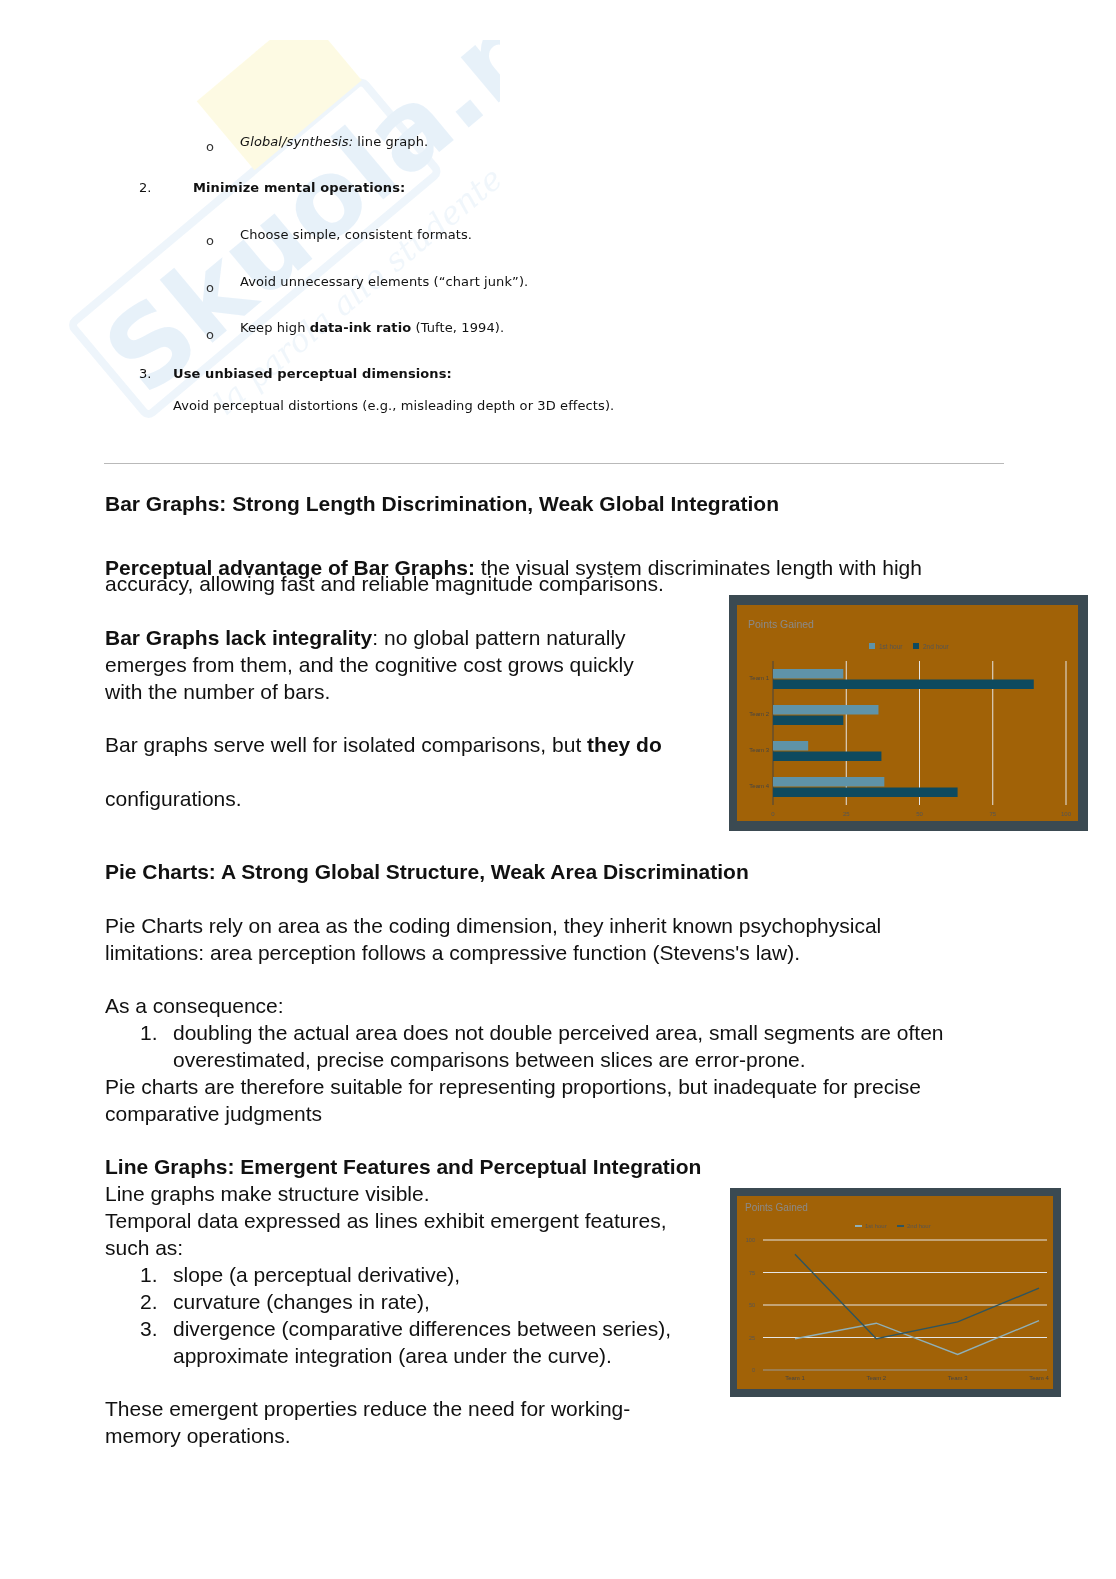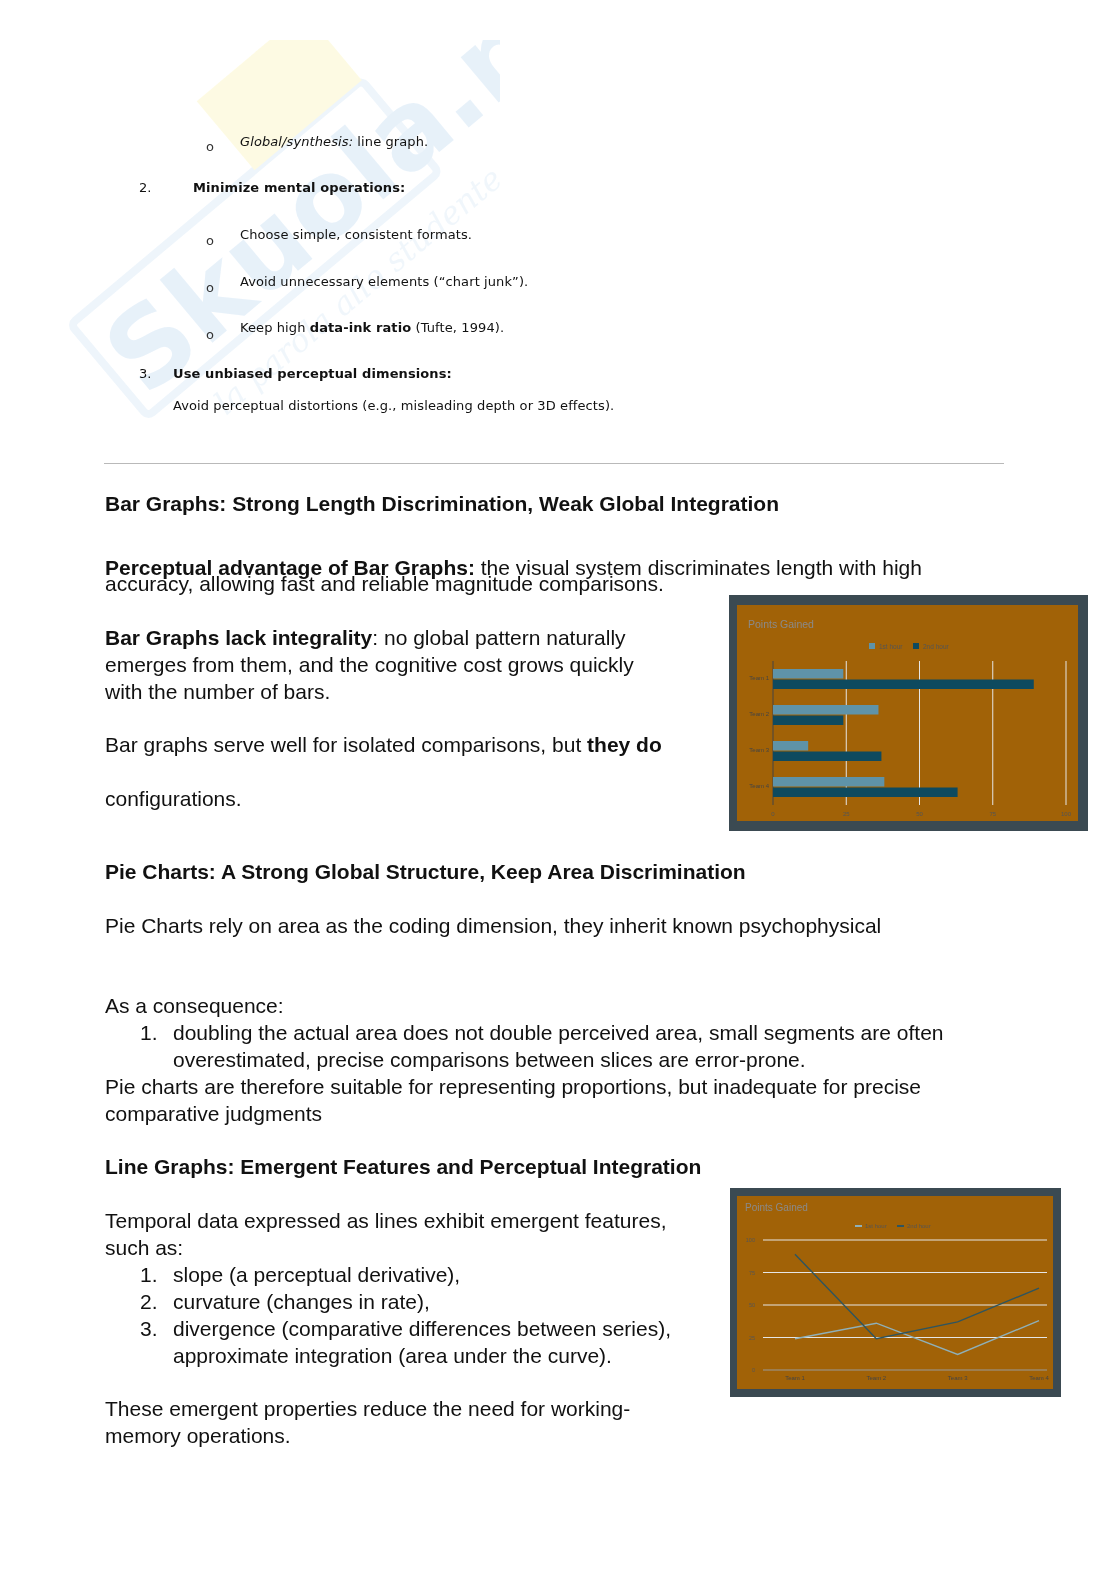--- a/index.html
+++ b/index.html
@@ -115,30 +115,32 @@
           <text x="32" y="147" text-anchor="end" font-family="Liberation Sans, sans-serif" font-size="6" fill="#444">Team 3</text>
           <rect x="36" y="136" width="35.16" height="9.5" fill="#5f93a8"></rect>
           <rect x="36" y="146.5" width="108.41" height="9.5" fill="#0e4a5f"></rect>
           <text x="32" y="183" text-anchor="end" font-family="Liberation Sans, sans-serif" font-size="6" fill="#444">Team 4</text>
           <rect x="36" y="172" width="111.34" height="9.5" fill="#5f93a8"></rect>
           <rect x="36" y="182.5" width="184.59" height="9.5" fill="#0e4a5f"></rect>
         </svg>
     </div>
   </div>
 
-  <div class="line arial t21 b" style="left:105px; top:860px;">Pie Charts: A Strong Global Structure, Keep Area Discrimination</div>
+  <div class="line arial t21 b" style="left:105px; top:860px;">Pie Charts: A Strong Global Structure, Weak Area Discrimination</div>
   <div class="line arial t21" style="left:105px; top:914px;">Pie Charts rely on area as the coding dimension, they inherit known psychophysical</div>
+  <div class="line arial t21" style="left:105px; top:941px;">limitations: area perception follows a compressive function (Stevens's law).</div>
   <div class="line arial t21" style="left:105px; top:994px;">As a consequence:</div>
   <div class="line arial t21" style="left:140px; top:1021px;">1.</div>
   <div class="line arial t21" style="left:173px; top:1021px;">doubling the actual area does not double perceived area, small segments are often</div>
   <div class="line arial t21" style="left:173px; top:1048px;">overestimated, precise comparisons between slices are error-prone.</div>
   <div class="line arial t21" style="left:105px; top:1075px;">Pie charts are therefore suitable for representing proportions, but inadequate for precise</div>
   <div class="line arial t21" style="left:105px; top:1102px;">comparative judgments</div>
 
   <div class="line arial t21 b" style="left:105px; top:1155px;">Line Graphs: Emergent Features and Perceptual Integration</div>
+  <div class="line arial t21" style="left:105px; top:1182px;">Line graphs make structure visible.</div>
   <div class="line arial t21" style="left:105px; top:1209px;">Temporal data expressed as lines exhibit emergent features,</div>
   <div class="line arial t21" style="left:105px; top:1236px;">such as:</div>
 
   <div class="line arial t21" style="left:140px; top:1263px;">1.</div>
   <div class="line arial t21" style="left:173px; top:1263px;">slope (a perceptual derivative),</div>
   <div class="line arial t21" style="left:140px; top:1290px;">2.</div>
   <div class="line arial t21" style="left:173px; top:1290px;">curvature (changes in rate),</div>
   <div class="line arial t21" style="left:140px; top:1317px;">3.</div>
   <div class="line arial t21" style="left:173px; top:1317px;">divergence (comparative differences between series),</div>
   <div class="line arial t21" style="left:173px; top:1344px;">approximate integration (area under the curve).</div>

